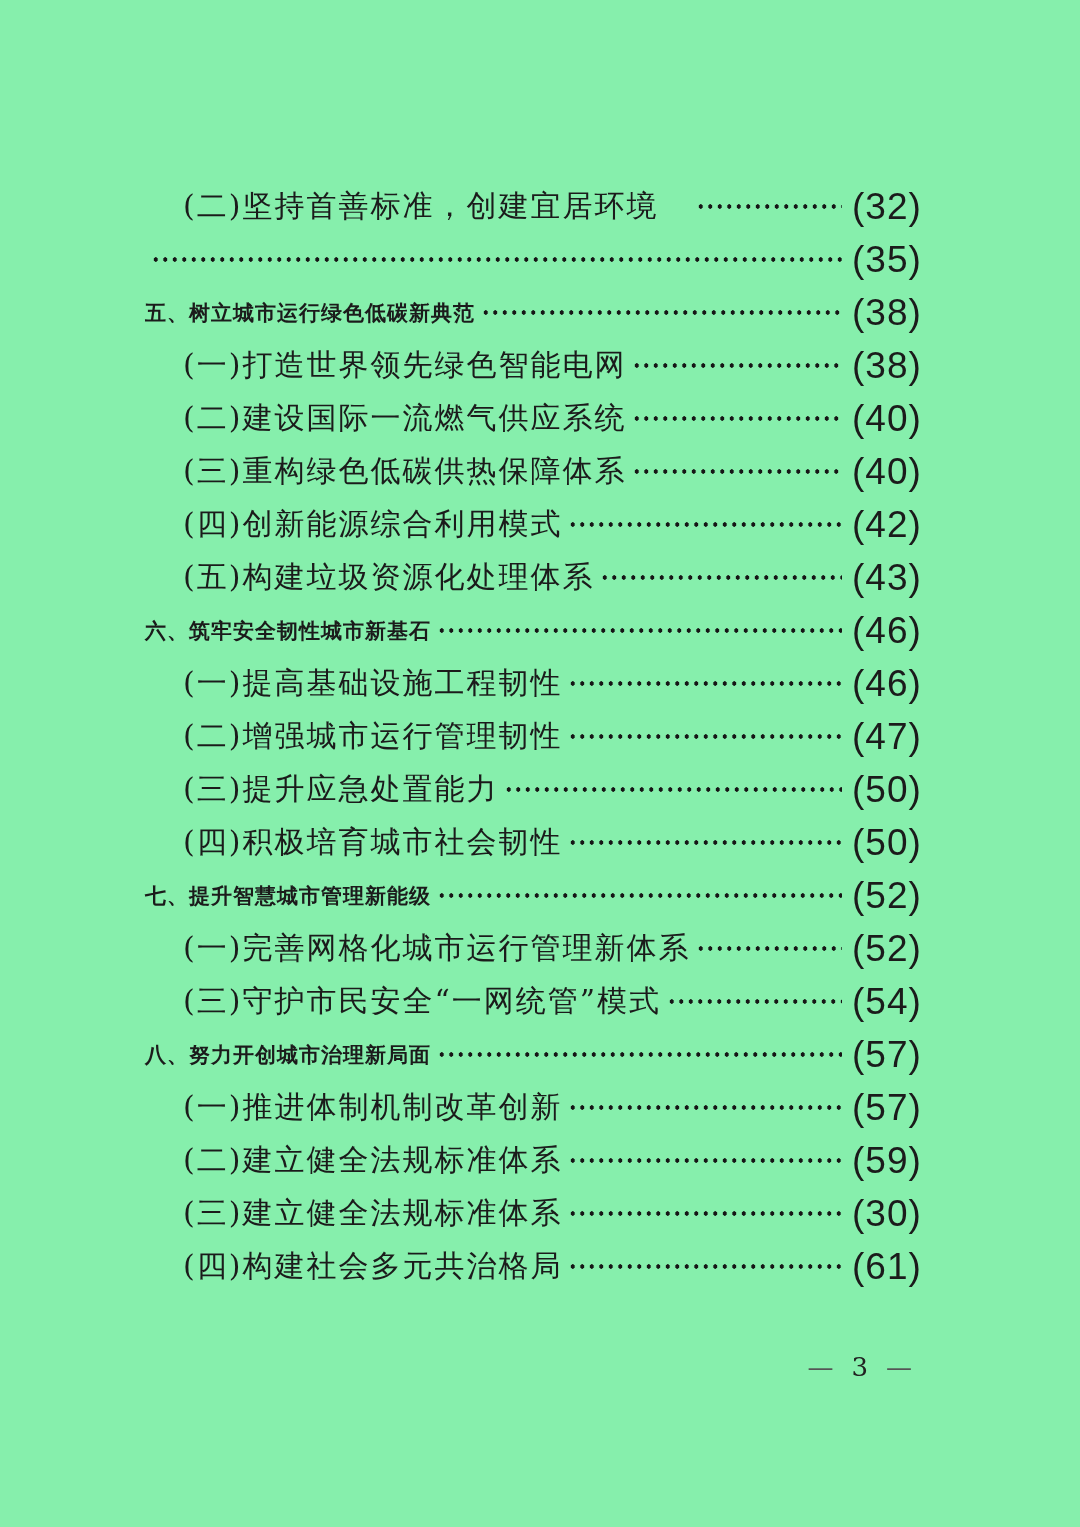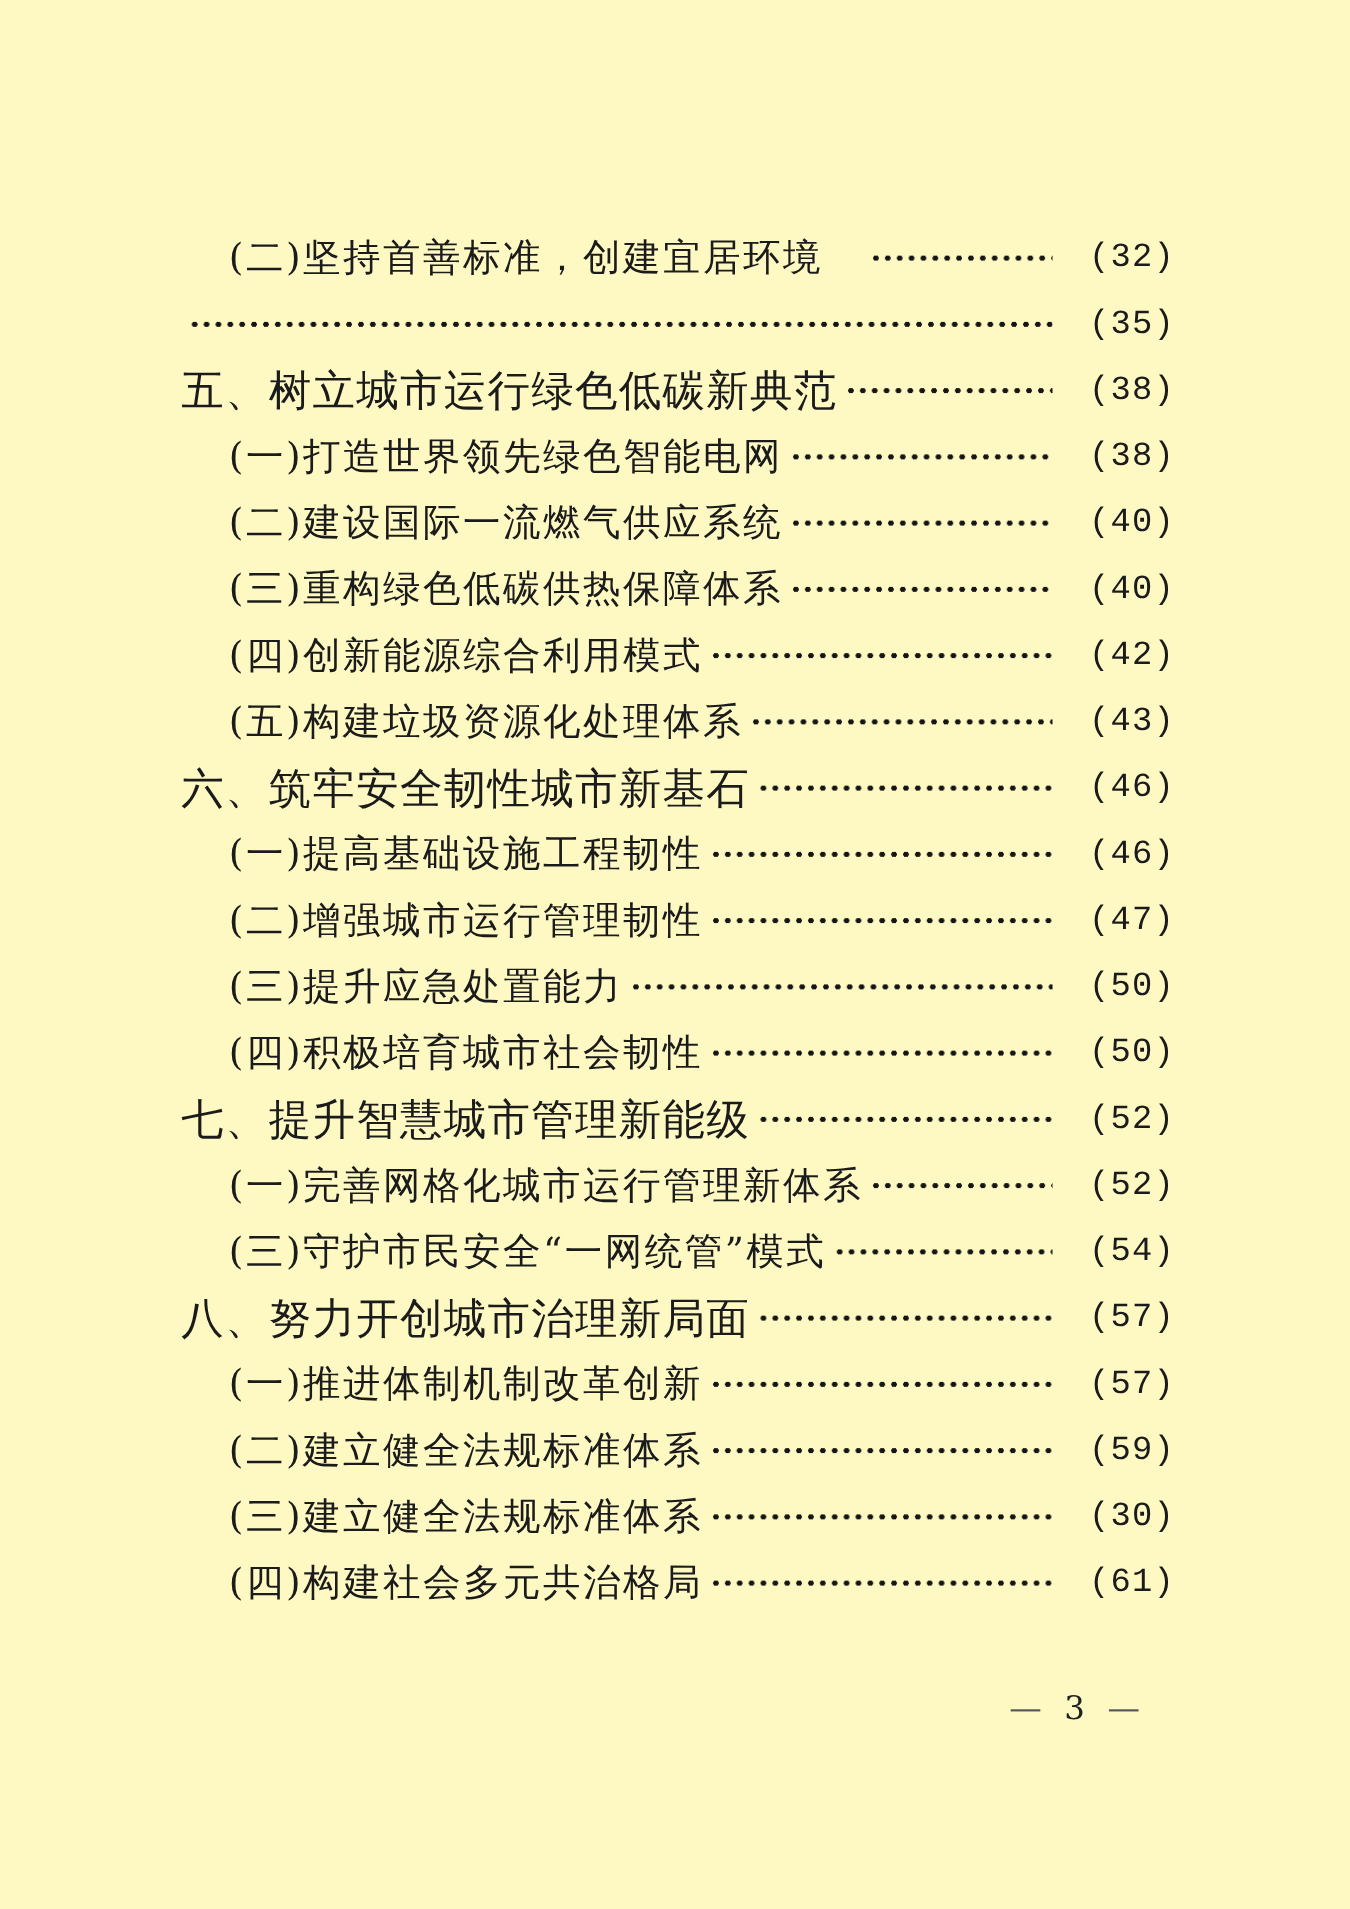--- a/index.html
+++ b/index.html
@@ -4,21 +4,21 @@
 <style>
   html, body {
     margin: 0;
     padding: 0;
     background: #ffffff;
   }
   .page {
     position: relative;
     width: 1080px;
     height: 1527px;
-    background: #fef9c3;
+    background: #86efac;
     color: #1b1b1b;
     overflow: hidden;
     font-family: "DejaVu Serif", serif;
   }
   .toc {
     position: absolute;
     top: 180px;
     left: 145px;
     right: 140px;
   }
@@ -32,41 +32,40 @@
     flex: 0 0 auto;
   }
   .toc-row.sub .title {
     padding-left: 38px;
     font-size: 30px;
     letter-spacing: 2px;
     font-family: "DejaVu Serif", serif;
   }
   .toc-row.chapter .title {
     padding-left: 0;
-    font-size: 34px;
-    font-weight: normal;
+    font-size: 21px;
+    font-weight: bold;
     letter-spacing: 1px;
     font-family: "DejaVu Sans", sans-serif;
   }
   .leader {
     flex: 1 1 auto;
     align-self: stretch;
     margin: 0 10px 0 6px;
     background-image: radial-gradient(circle, #151515 2px, transparent 2.4px);
     background-size: 9.5px 53px;
     background-position: left center;
     background-repeat: repeat-x;
     min-width: 20px;
   }
   .pagenum {
     flex: 0 0 88px;
-    text-align: right;
-    font-size: 27px;
+    font-size: 37px;
     letter-spacing: 1px;
-    font-family: Liberation Mono, monospace;
+    font-family: Liberation Sans, sans-serif;
   }
   .footer {
     position: absolute;
     top: 1352px;
     right: 168px;
     display: flex;
     align-items: center;
     gap: 18px;
     font-size: 26px;
     font-family: "DejaVu Serif", serif;

